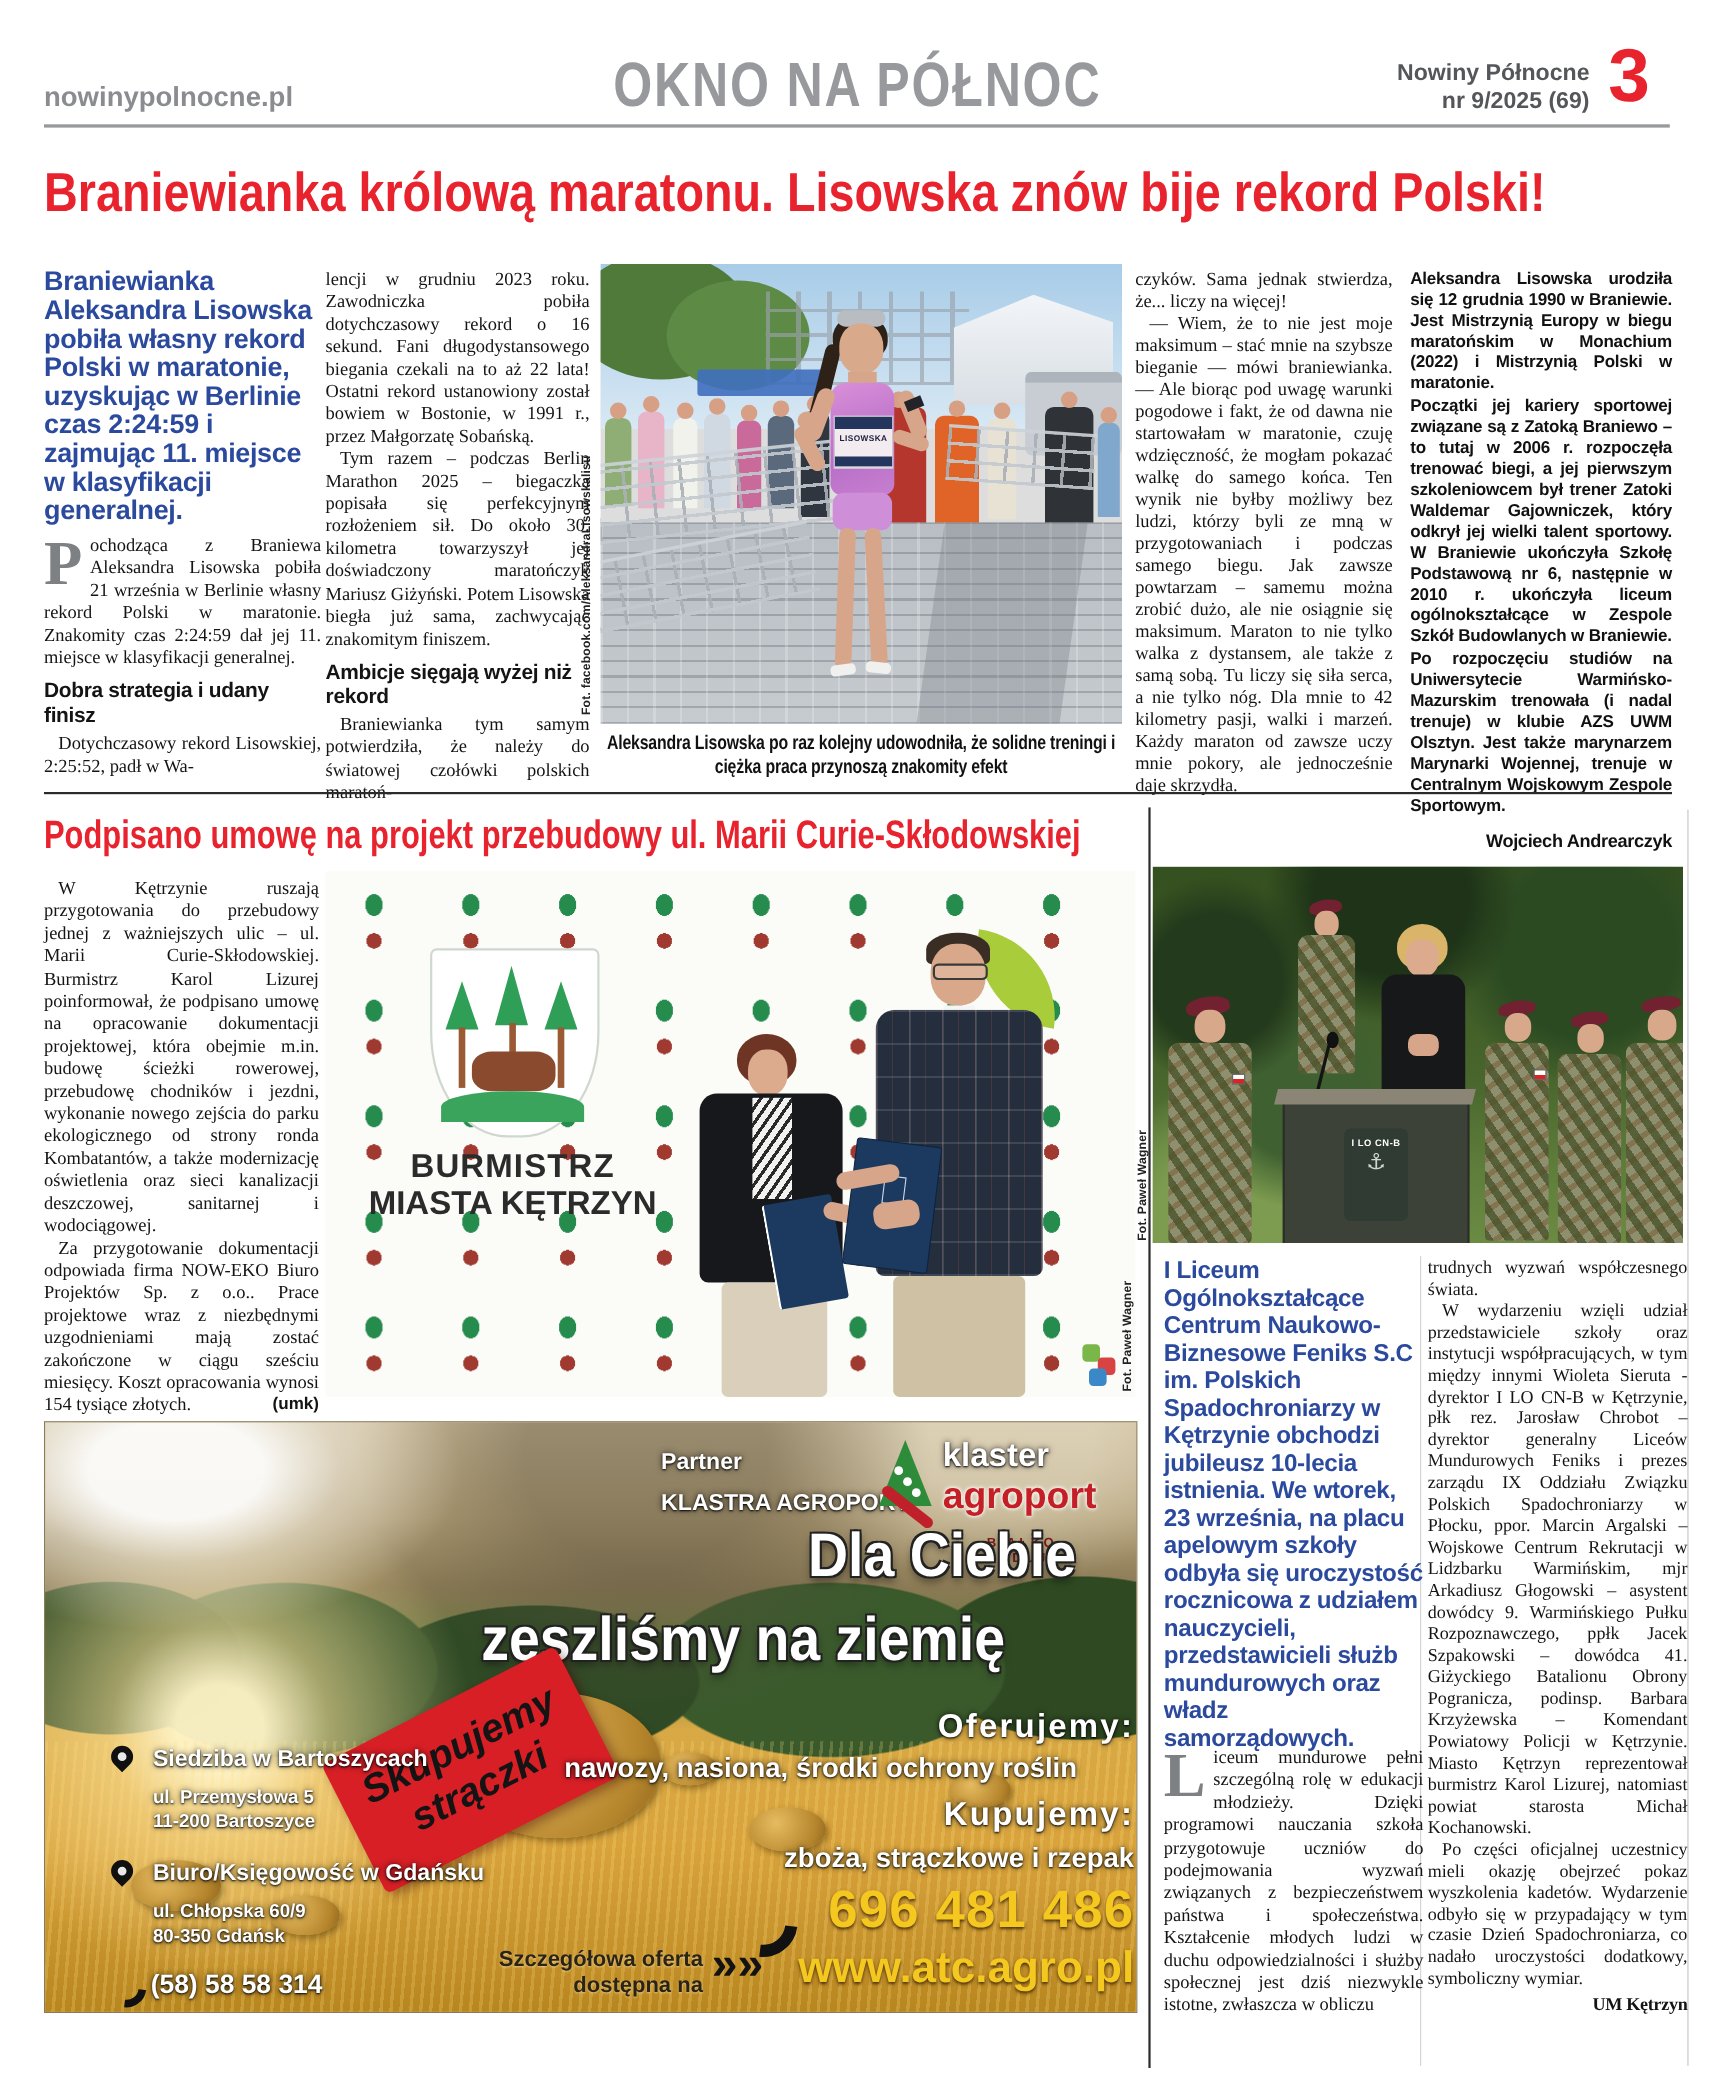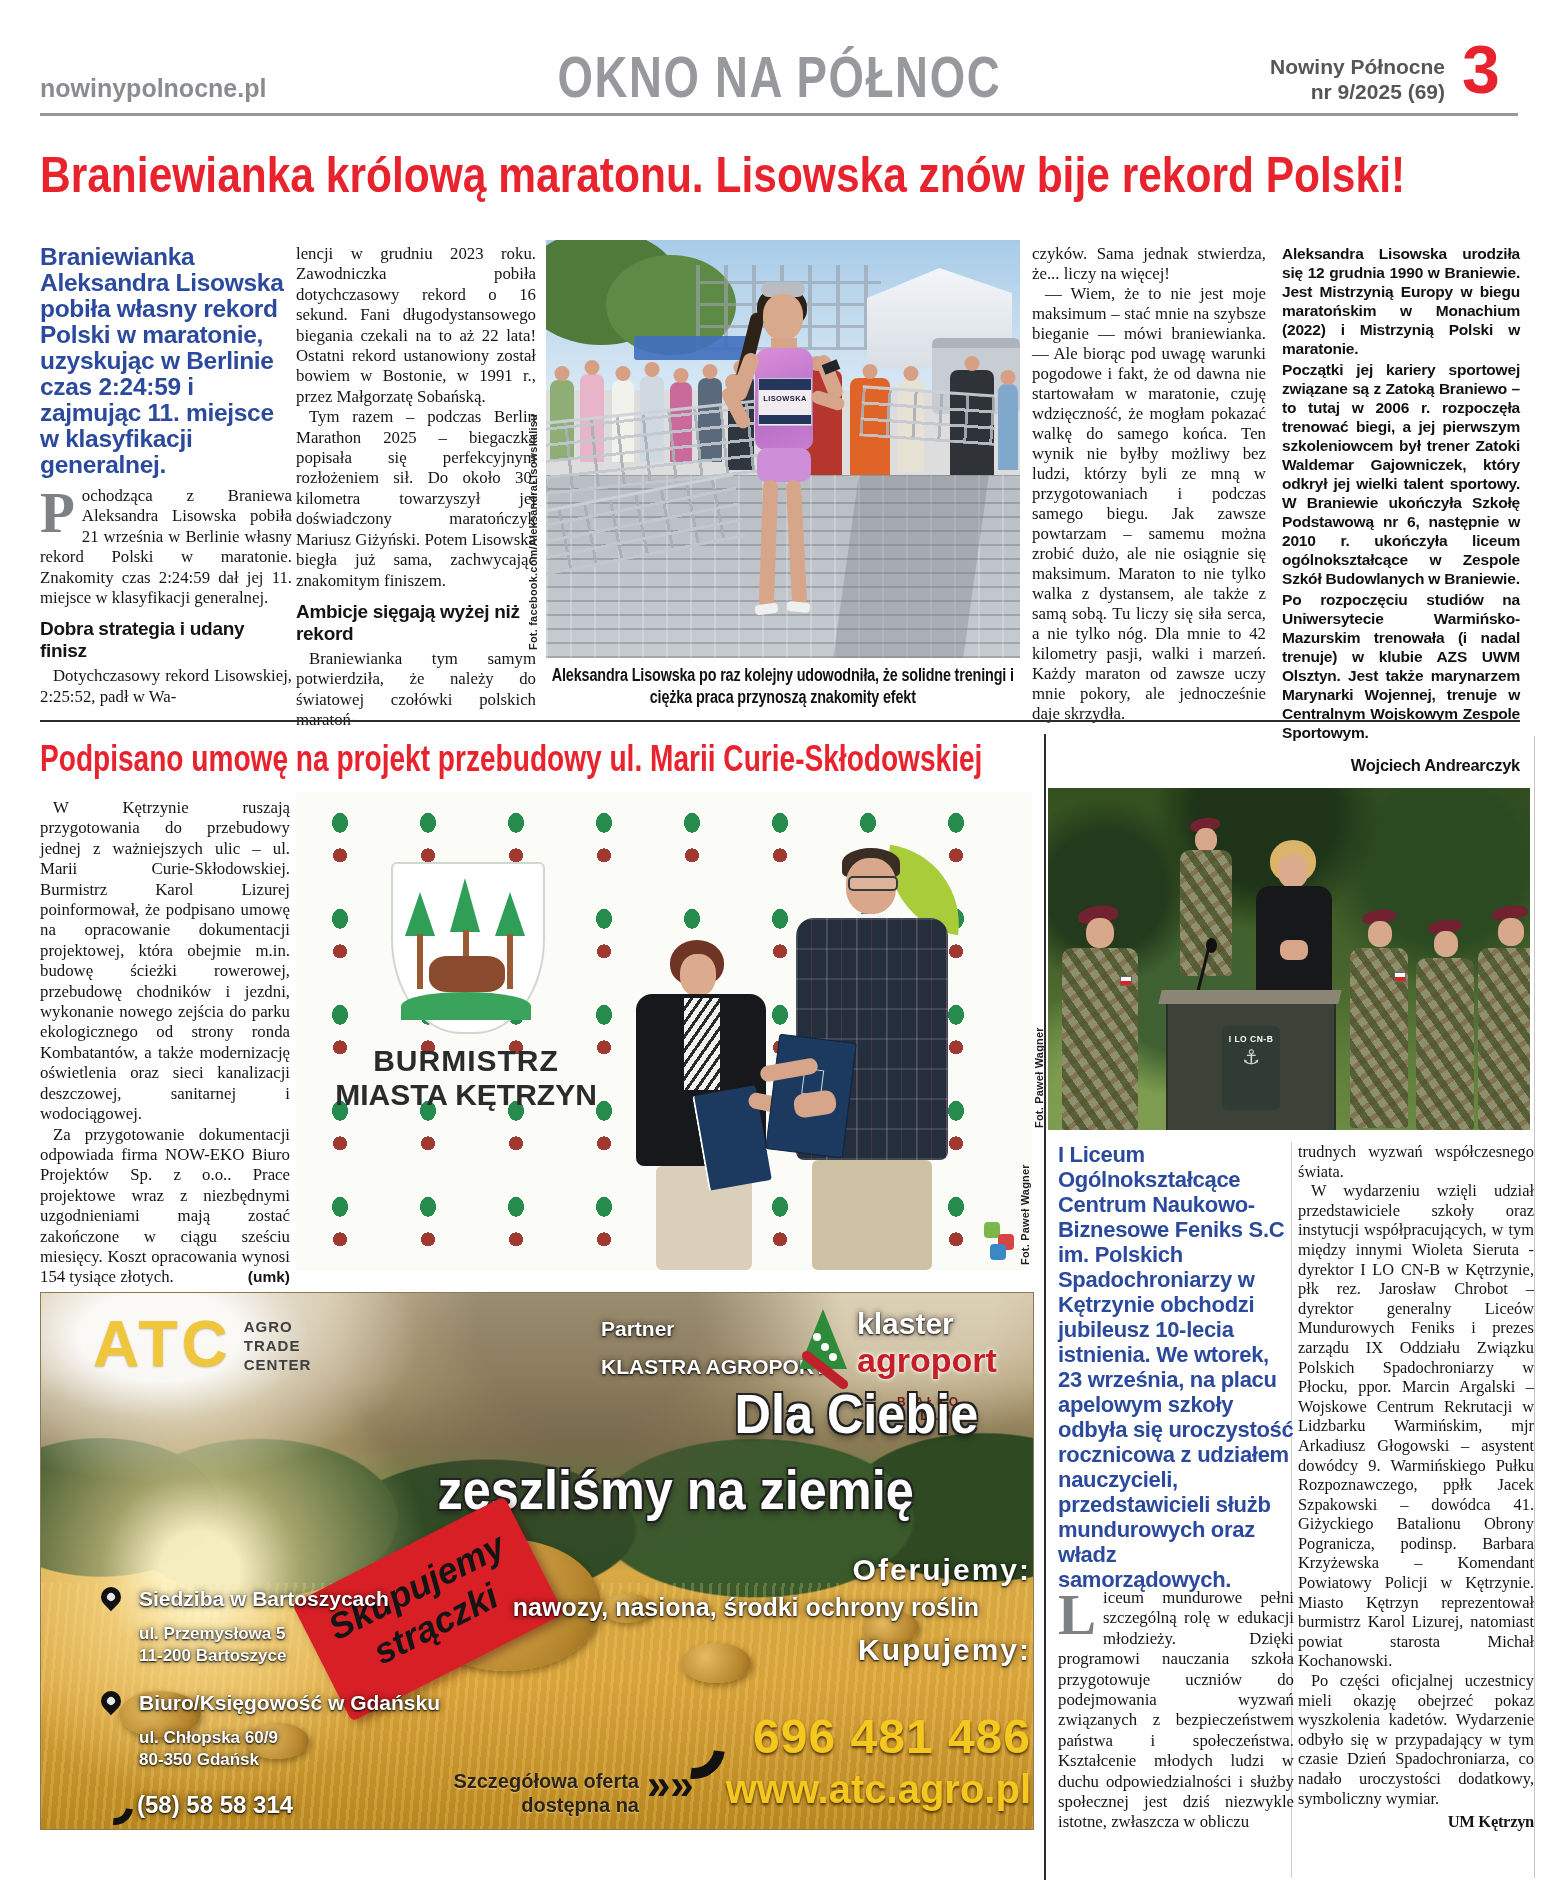--- a/index.html
+++ b/index.html
@@ -318,28 +318,20 @@
        linear-gradient(180deg, #cdbd9a 0%, #b3a077 16%, #8a7a55 28%, #6b7a3f 38%, #d8a945 52%, #d9a33c 72%, #b8861f 100%);">
     <div class="abs" style="left:0;top:290px;width:992px;height:246px;background:
          repeating-linear-gradient(95deg, rgba(255,225,130,.22) 0 3px, transparent 3px 9px);"></div>
     <span class="bale" style="left:370px;top:246px;width:190px;height:132px;"></span>
     <span class="bale" style="left:78px;top:398px;width:82px;height:46px;"></span>
     <span class="bale" style="left:204px;top:430px;width:64px;height:36px;"></span>
     <span class="bale" style="left:640px;top:350px;width:70px;height:40px;"></span>
     <span class="bale" style="left:822px;top:318px;width:56px;height:32px;"></span>
     <span class="bale" style="left:560px;top:300px;width:52px;height:30px;"></span>
 
-    <div class="abs" style="left:52px;top:14px;display:flex;align-items:flex-start;">
-      <span style="font-size:64px;font-weight:bold;color:#f0c63c;letter-spacing:4px;text-shadow:0 1px 2px rgba(120,80,0,.4);">ATC</span>
-      <span style="margin-left:12px;margin-top:10px;font-size:15px;font-weight:bold;color:#3f4042;line-height:19px;letter-spacing:1px;">
-        <span style="display:block;">AGRO</span>
-        <span style="display:block;">TRADE</span>
-        <span style="display:block;">CENTER</span>
-      </span>
-    </div>
 
     <div class="abs adtxt" style="left:560px;top:24px;font-size:21px;">Partner</div>
     <div class="abs adtxt" style="left:560px;top:62px;font-size:21px;">KLASTRA AGROPORT</div>
     <div class="abs" style="left:754px;top:10px;width:236px;height:116px;">
       <span class="abs" style="left:4px;top:6px;width:0;height:0;border-left:24px solid transparent;border-right:24px solid transparent;border-bottom:60px solid #2e8b3a;"></span>
       <span class="abs" style="left:18px;top:30px;width:8px;height:8px;border-radius:50%;background:#fff;"></span>
       <span class="abs" style="left:26px;top:40px;width:8px;height:8px;border-radius:50%;background:#fff;"></span>
       <span class="abs" style="left:34px;top:50px;width:8px;height:8px;border-radius:50%;background:#fff;"></span>
       <span class="abs" style="left:2px;top:62px;width:56px;height:10px;background:#c0202a;border-radius:5px;transform:rotate(38deg);"></span>
       <span class="abs adtxt" style="left:62px;top:4px;font-size:30px;">klaster</span>
@@ -358,20 +350,21 @@
 
     <div class="abs" style="left:268px;top:250px;width:238px;height:132px;background:#d81f26;border-radius:6px;
          transform:rotate(-27deg);box-shadow:3px 5px 10px rgba(60,0,0,.4);text-align:center;">
       <div style="margin-top:20px;font-size:36px;font-weight:bold;color:#141414;line-height:42px;font-style:italic;">Skupujemy</div>
       <div style="font-size:36px;font-weight:bold;color:#141414;line-height:42px;font-style:italic;">strączki</div>
     </div>
 
     <div class="abs adtxt" style="left:600px;top:260px;width:390px;text-align:right;font-size:30px;letter-spacing:2px;">Oferujemy:</div>
     <div class="abs adtxt" style="left:420px;top:300px;width:570px;text-align:center;font-size:25px;">nawozy, nasiona, środki ochrony roślin</div>
     <div class="abs adtxt" style="left:600px;top:340px;width:390px;text-align:right;font-size:30px;letter-spacing:2px;">Kupujemy:</div>
+    <div class="abs adtxt" style="left:480px;top:382px;width:510px;text-align:right;font-size:25px;">zboża, strączkowe i rzepak</div>
 
     <span class="handset" style="left:622px;top:424px;border-width:11px;width:40px;height:40px;"></span>
     <div class="abs yellow" style="left:690px;top:416px;width:300px;text-align:right;font-size:48px;font-weight:bold;letter-spacing:1px;">696 481 486</div>
 
     <div class="abs" style="left:408px;top:476px;width:190px;text-align:right;font-size:20px;font-weight:bold;color:#2b2416;line-height:24px;text-shadow:0 1px 2px rgba(255,240,190,.6);">
       <div>Szczegółowa oferta</div>
       <div>dostępna na</div>
     </div>
     <div class="abs" style="left:606px;top:468px;font-size:42px;font-weight:bold;color:#131313;">»»</div>
     <div class="abs yellow" style="left:662px;top:474px;width:328px;text-align:right;font-size:40px;font-weight:bold;">www.atc.agro.pl</div>

